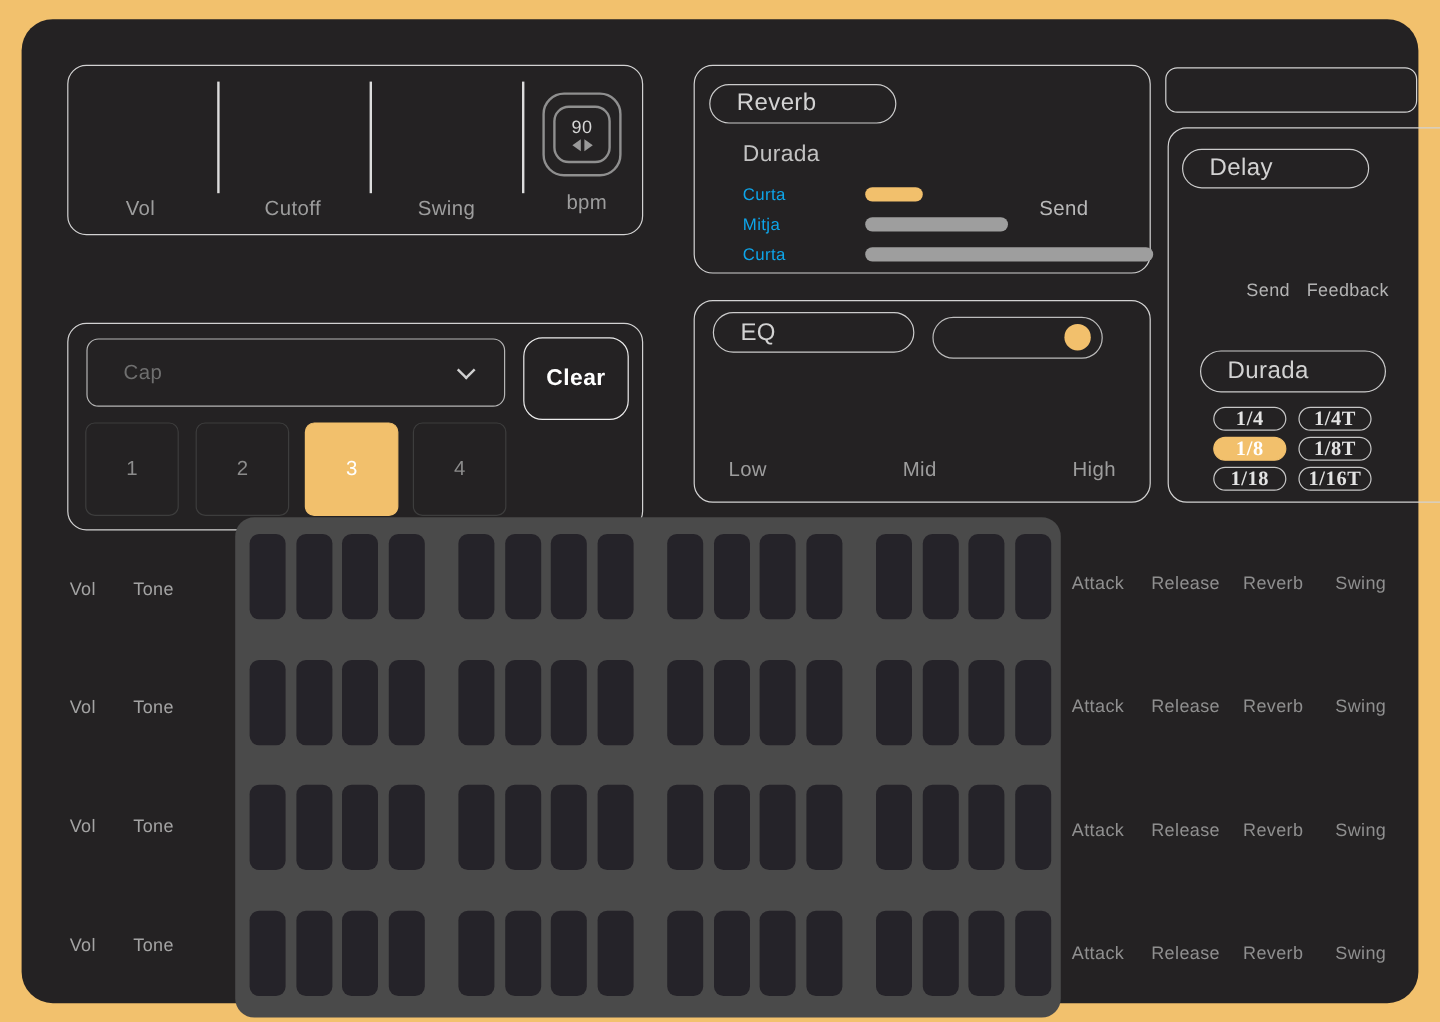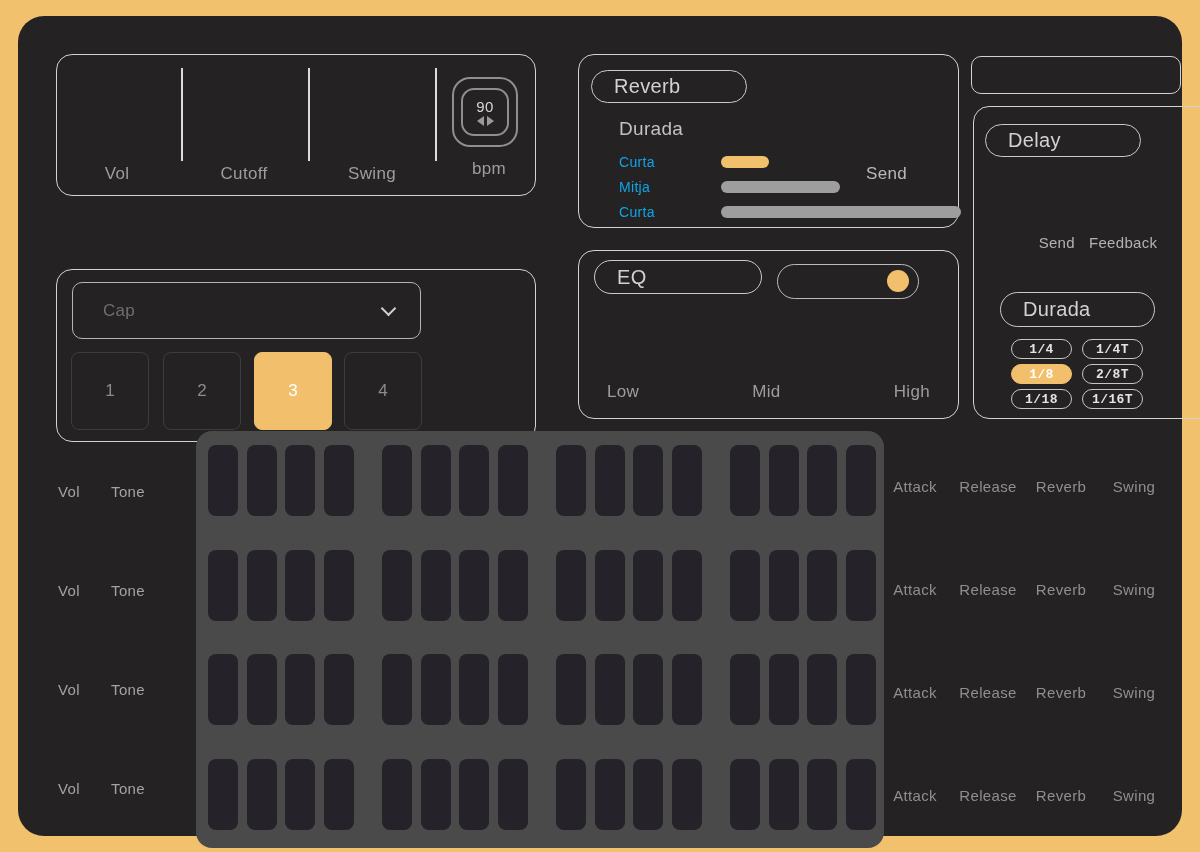--- a/index.html
+++ b/index.html
@@ -58,21 +58,21 @@
   .knob{position:absolute;right:9px;top:5px;width:22px;height:22px;border-radius:50%;background:var(--accent);}
   .eq-bands{position:absolute;left:0;right:0;bottom:16px;display:flex;justify-content:space-between;padding:0 28px;font-size:17px;color:var(--muted-text);}
 
   
   .toprt{left:953px;top:40px;width:210px;height:38px;border-radius:10px;}
   .delay{left:955px;top:90px;width:250px;height:313px;}
   .dl-title{left:11px;top:17px;width:156px;height:33px;}
   .dl-sends{position:absolute;left:0;right:0;top:127px;display:flex;justify-content:center;gap:14px;font-size:15px;color:#b3b3b3;}
   .dl-durada{left:26px;top:185px;width:155px;height:35px;}
   .dl-options{position:absolute;left:37px;top:232px;display:grid;grid-template-columns:61px 61px;grid-auto-rows:20px;column-gap:10px;row-gap:5px;}
-  .dl-opt{border:1.5px solid #c6c6c6;border-radius:10px;background:transparent;color:#e3e3e3;font-size:13px;font-weight:700;font-family:Liberation Mono, monospace;display:flex;align-items:center;justify-content:center;letter-spacing:.03em;cursor:pointer;}
+  .dl-opt{border:1.5px solid #c6c6c6;border-radius:10px;background:transparent;color:#e3e3e3;font-size:17px;font-weight:700;font-family:Liberation Serif, serif;display:flex;align-items:center;justify-content:center;letter-spacing:.03em;cursor:pointer;}
   .dl-opt.active{background:var(--accent);border-color:var(--accent);color:var(--bright-text);}
 
   
   .seq-grid{position:absolute;left:178px;top:415px;width:688px;height:417px;background:var(--grid-bg);border-radius:16px;}
   .step-cell{position:absolute;width:30px;height:71px;background:var(--cell-bg);border-radius:8px;cursor:pointer;}
   .seq-side-label{position:absolute;transform:translate(-50%,-50%);font-size:15px;line-height:1;}
   .seq-left{color:#a3a3a3;}
   .seq-right{color:#8f8f8f;}
 </style>
 </head>
@@ -98,20 +98,21 @@
         </div>
       </div>
       <span class="m-label ml4">bpm</span>
     </section>
 
     <section class="panel patterns">
       <div class="dropdown">
         <span class="dropdown-value">Cap</span>
         <span class="chevron"></span>
       </div>
+      <button class="btn clear">Clear</button>
       <div id="pattern-buttons">
           <button class="pattern-btn" style="left: 14px;">1</button>
           <button class="pattern-btn" style="left: 106px;">2</button>
           <button class="pattern-btn active" style="left: 197px;">3</button>
           <button class="pattern-btn" style="left: 287px;">4</button>
         </div>
     </section>
 
     <section class="panel reverb">
       <div class="pill rv-title">
@@ -159,21 +160,21 @@
         <span>Send</span>
         <span>Feedback</span>
       </div>
       <div class="pill dl-durada">
         <span>Durada</span>
       </div>
       <div class="dl-options" id="delay-options">
           <button class="dl-opt">1/4</button>
           <button class="dl-opt">1/4T</button>
           <button class="dl-opt active">1/8</button>
-          <button class="dl-opt">2/8T</button>
+          <button class="dl-opt">1/8T</button>
           <button class="dl-opt">1/18</button>
           <button class="dl-opt">1/16T</button>
         </div>
     </section>
 
     <div class="seq-grid" id="seq-grid">
         <div class="step-cell" style="left: 12px; top: 14px;"></div>
         <div class="step-cell" style="left: 50.5px; top: 14px;"></div>
         <div class="step-cell" style="left: 89px; top: 14px;"></div>
         <div class="step-cell" style="left: 127.5px; top: 14px;"></div>

